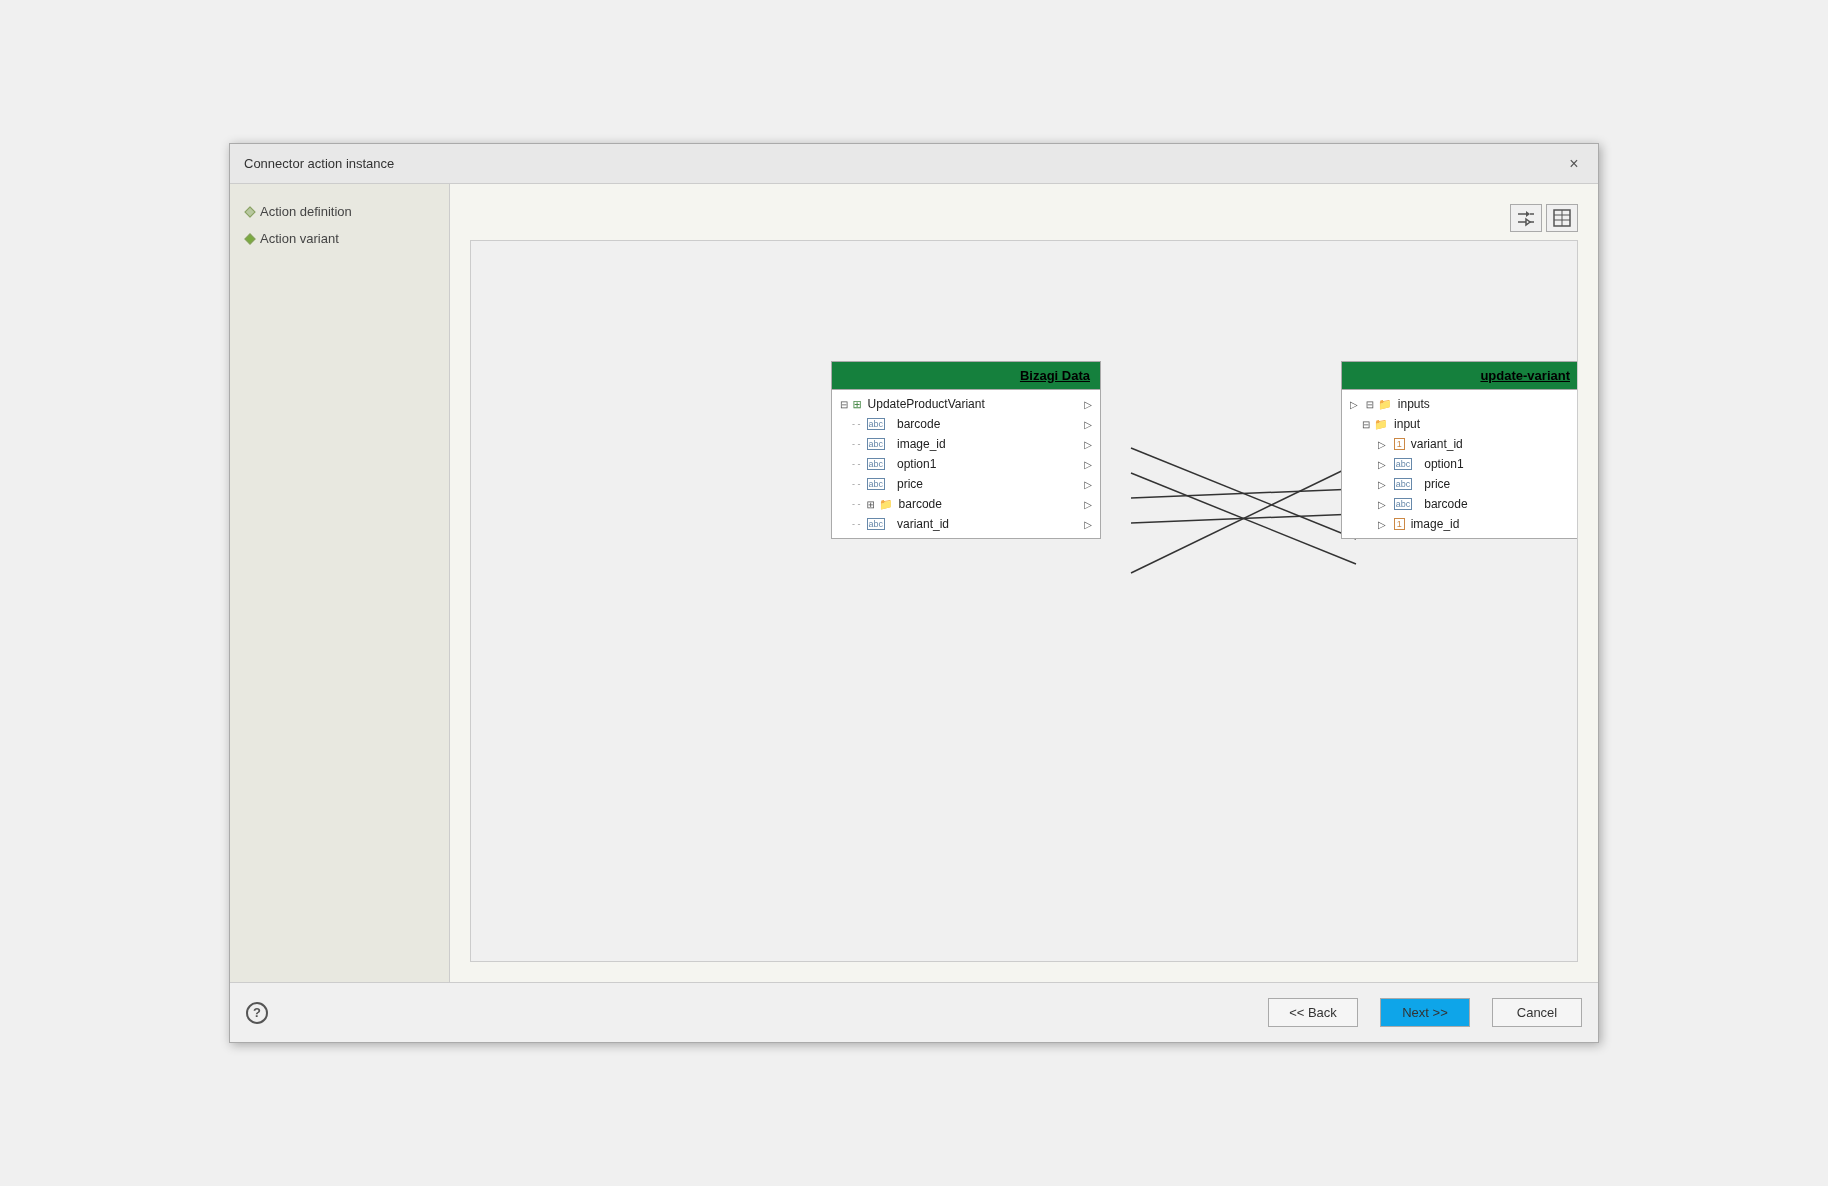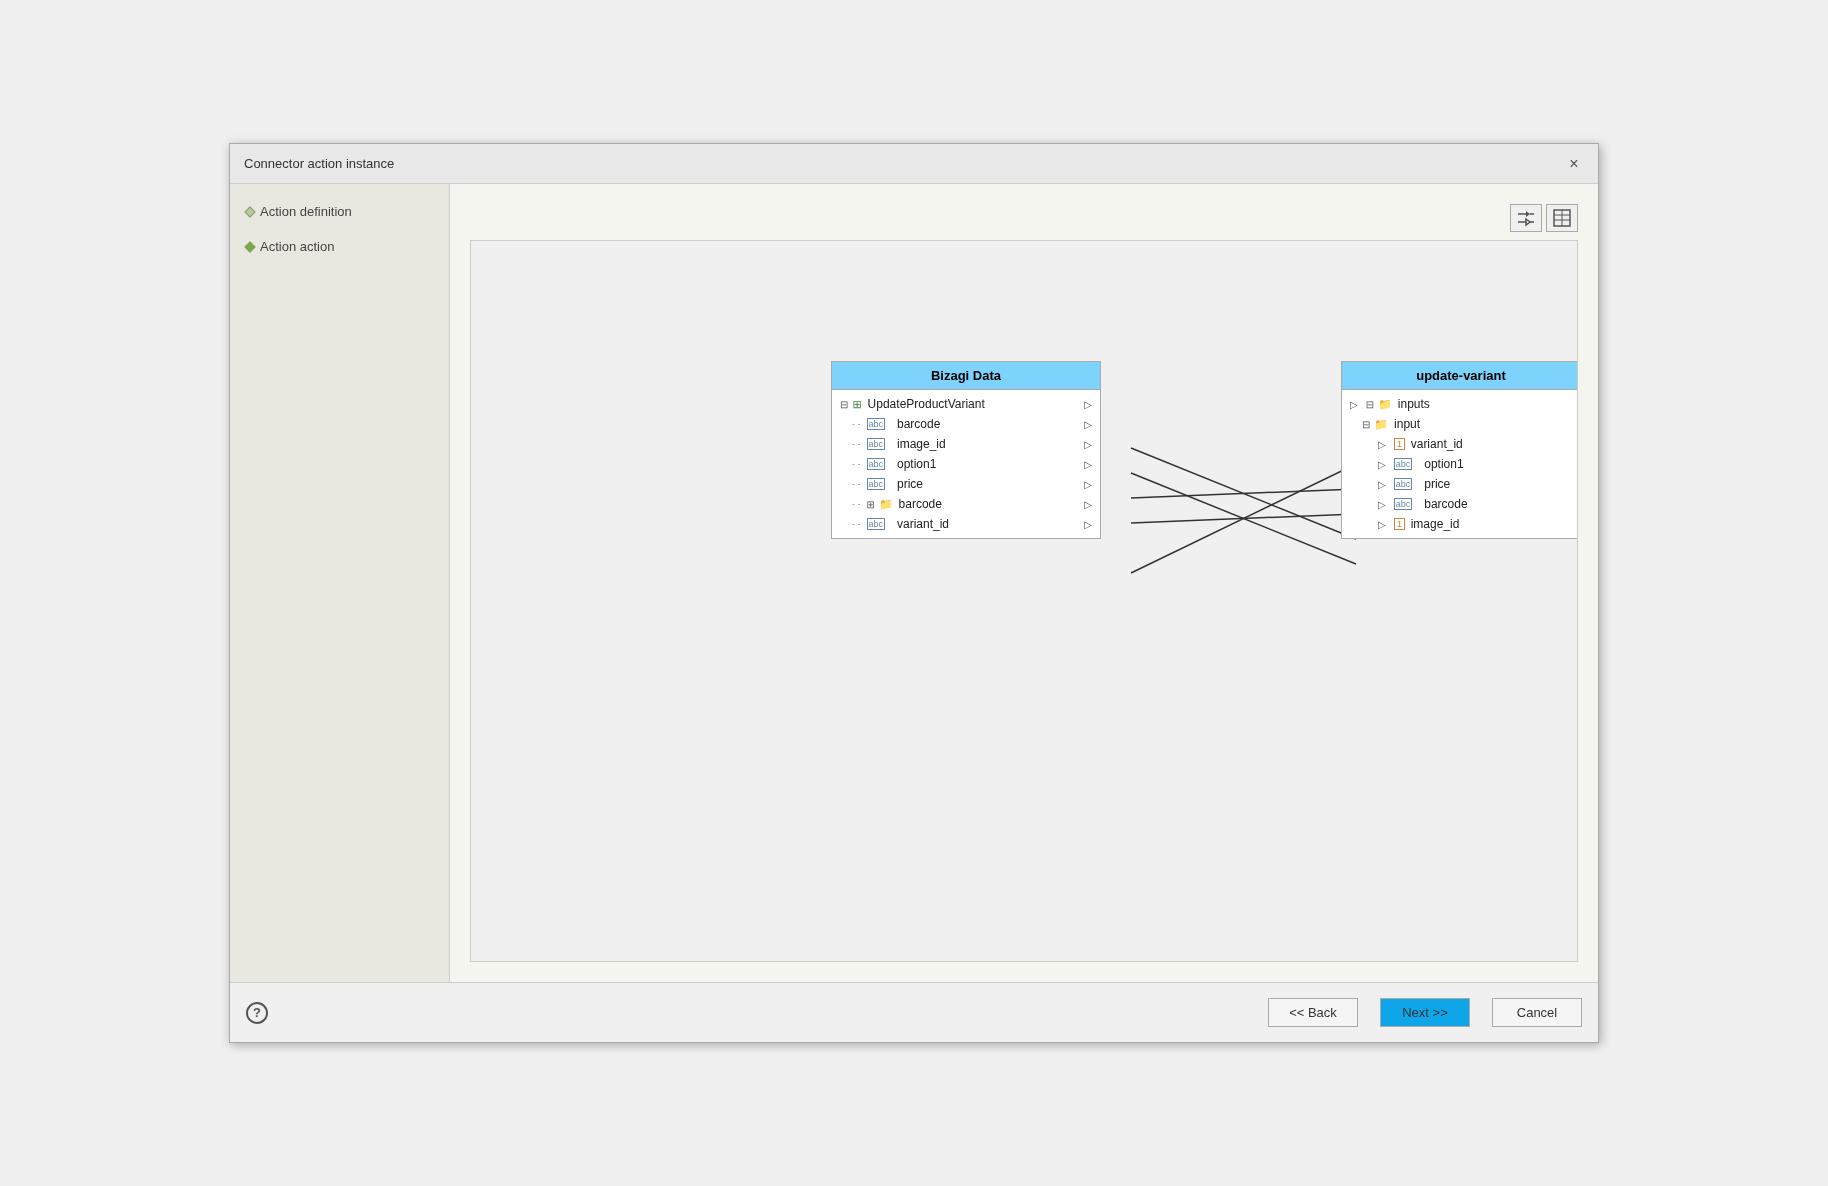--- a/index.html
+++ b/index.html
@@ -53,21 +53,21 @@
       flex: 1;
       overflow: hidden;
     }
     .sidebar {
       width: 220px;
       background: #e8e8e0;
       padding: 20px 16px;
       border-right: 1px solid #ccc;
       display: flex;
       flex-direction: column;
-      gap: 20px;
+      gap: 12px;
     }
     .sidebar-item {
       display: flex;
       align-items: center;
       gap: 6px;
       cursor: pointer;
       color: #444;
       font-size: 13px;
     }
     .sidebar-item .diamond {
@@ -124,26 +124,27 @@
       width: 100%;
       height: 100%;
     }
     .mapping-box {
       position: absolute;
       background: #fff;
       border: 1px solid #aaa;
       min-width: 200px;
     }
     .mapping-box-header {
-      background: #7dd3fc;
+      background: #15803d;
       border-bottom: 1px solid #aaa;
       padding: 6px 10px;
       font-weight: bold;
       font-size: 13px;
-      text-align: center;
+      text-align: right;
+      text-decoration: underline;
     }
     .mapping-box-body {
       padding: 4px 0;
     }
     .mapping-row {
       display: flex;
       align-items: center;
       padding: 3px 8px;
       font-size: 12px;
       color: #222;
@@ -224,21 +225,21 @@
 
   <div class="main-content">
 
     <div class="sidebar">
       <div class="sidebar-item">
         <div class="diamond"></div>
         <span>Action definition</span>
       </div>
       <div class="sidebar-item active">
         <div class="diamond"></div>
-        <span>Action action</span>
+        <span>Action variant</span>
       </div>
     </div>
 
     <div class="content-area">
 
       <div class="toolbar">
         <button class="toolbar-btn">
           <svg width="20" height="18" viewBox="0 0 20 18">
             <line x1="2" y1="5" x2="10" y2="5" stroke="#555" stroke-width="1.5"></line>
             <polygon points="10,2 14,5 10,8" fill="#555"></polygon>

